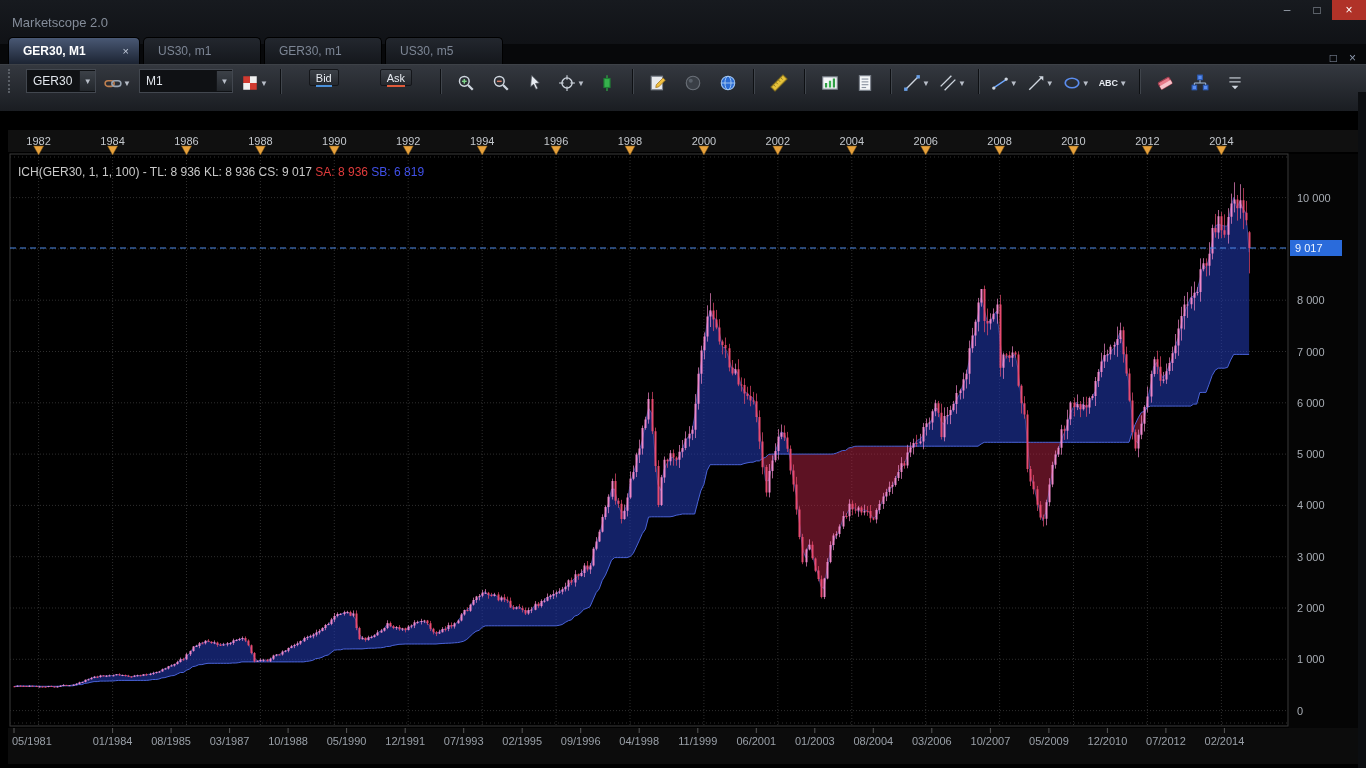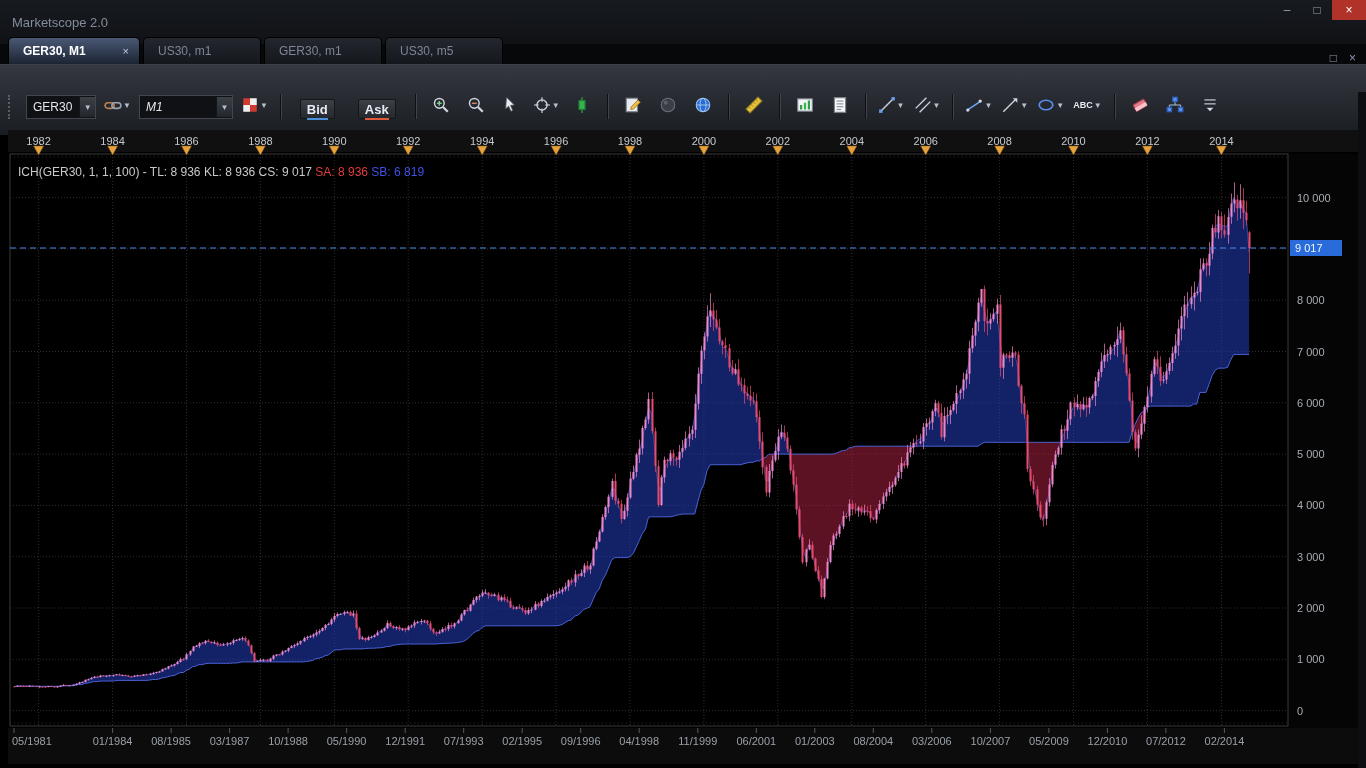--- a/index.html
+++ b/index.html
@@ -22,34 +22,34 @@
   
   .tabbar{height:20px;background:#07080a;display:flex;align-items:flex-end;padding-left:8px;position:relative;}
   .tab{height:27px;min-width:118px;display:flex;align-items:center;padding:0 10px 0 14px;margin-right:3px;
     font-size:12px;color:#7d8695;background:linear-gradient(#23272e,#14171c);border:1px solid #000;
     border-bottom:none;border-radius:5px 5px 0 0;box-sizing:border-box;}
   .tab.active{background:linear-gradient(#495874,#1c2433);color:#fff;font-weight:bold;min-width:132px;}
   .tab-close{margin-left:auto;padding-left:14px;color:#c3ccdb;font-size:11px;font-weight:normal;}
   .tabbar-controls{position:absolute;right:10px;top:7px;display:flex;gap:12px;color:#8d99ad;font-size:12px;}
 
   
-  .toolbar{height:38px;background:linear-gradient(#34383f,#1a1d22);display:flex;align-items:flex-end;
-    padding:16px 6px;gap:7px;border-top:1px solid #3d4147;border-bottom:2px solid #000;}
+  .toolbar{height:38px;background:linear-gradient(#34383f,#1a1d22);display:flex;align-items:flex-start;
+    padding:4px 6px;gap:7px;border-top:1px solid #3d4147;border-bottom:2px solid #000;}
   .tb-grip{width:4px;height:24px;border-left:2px dotted #5a5f66;margin:0 5px 0 2px;}
   .tb-sep{width:1px;height:25px;background:#0e1013;margin:0 4px;box-shadow:1px 0 0 #40454c;}
   .tb-combo{display:flex;align-items:center;background:#0f1114;border:1px solid #42474f;height:22px;
     padding:0 0 0 6px;color:#e2e6ec;font-size:12px;}
   .tb-combo .arrow-box{margin-left:7px;color:#b8bec8;font-size:8px;background:linear-gradient(#3c4148,#23272c);
     border-left:1px solid #14161a;width:15px;height:20px;display:flex;align-items:center;justify-content:center;}
   .tb-btn{display:flex;align-items:center;justify-content:center;height:26px;min-width:26px;
     background:transparent;border:1px solid transparent;border-radius:2px;}
   .tb-btn .ticon{width:18px;height:18px;}
   .tb-drop{font-size:8px;color:#b8bec8;margin-left:1px;}
-  .pill{font-size:13px;color:#e8ecf2;background:linear-gradient(#3c4148,#25282d);
-    border:1px solid #14161a;border-radius:2px;padding:2px 6px 1px;margin:0 8px;font-weight:bold;}
+  .pill{font-size:11px;color:#e8ecf2;background:linear-gradient(#3c4148,#25282d);
+    border:1px solid #14161a;border-radius:2px;padding:2px 6px 1px;margin:0 17px;}
   .pill .u{border-bottom:2px solid currentColor;padding-bottom:1px;}
   .abc{font-size:9px;letter-spacing:0;color:#e8ecf2;font-weight:bold;}
 
   
   .chart-area{position:absolute;top:130px;left:8px;width:1350px;height:634px;}
   .chart-area svg{display:block;font-family:"Liberation Sans",sans-serif;}
   .right-edge{position:absolute;right:0;top:92px;bottom:0;width:8px;background:#0c0e11;}
 </style>
 </head>
 <body>
@@ -206,21 +206,21 @@
   <div class="tb-combo" style="width: 62px;">
         <span style="flex: 1 1 0%;">GER30</span>
         <span class="arrow-box">▼</span>
       </div>
       <div class="tb-btn">
         <svg class="ticon">
           <use href="#chain-icon"></use>
         </svg>
         <span class="tb-drop">▼</span>
       </div>
-      <div class="tb-combo" style="width: 86px; font-style: italic;">
+      <div class="tb-combo" style="width: 86px;">
         <span style="flex: 1 1 0%;">M1</span>
         <span class="arrow-box">▼</span>
       </div>
       <div class="tb-btn">
         <svg class="ticon">
           <use href="#candle-pattern-icon"></use>
         </svg>
         <span class="tb-drop">▼</span>
       </div>
       <div class="tb-sep"></div>

